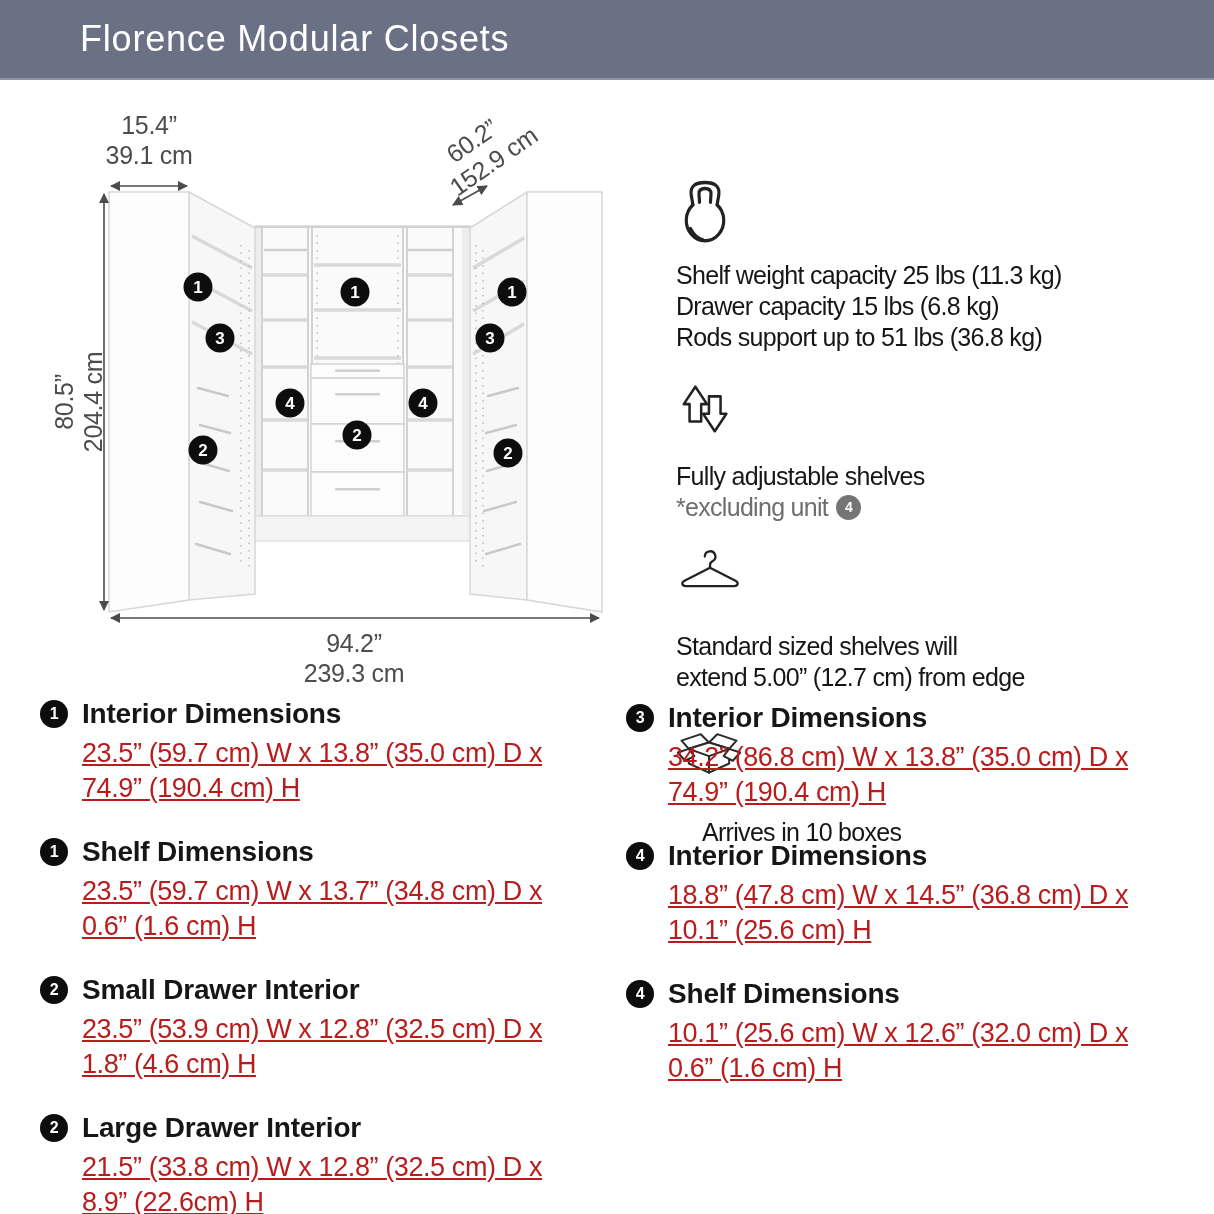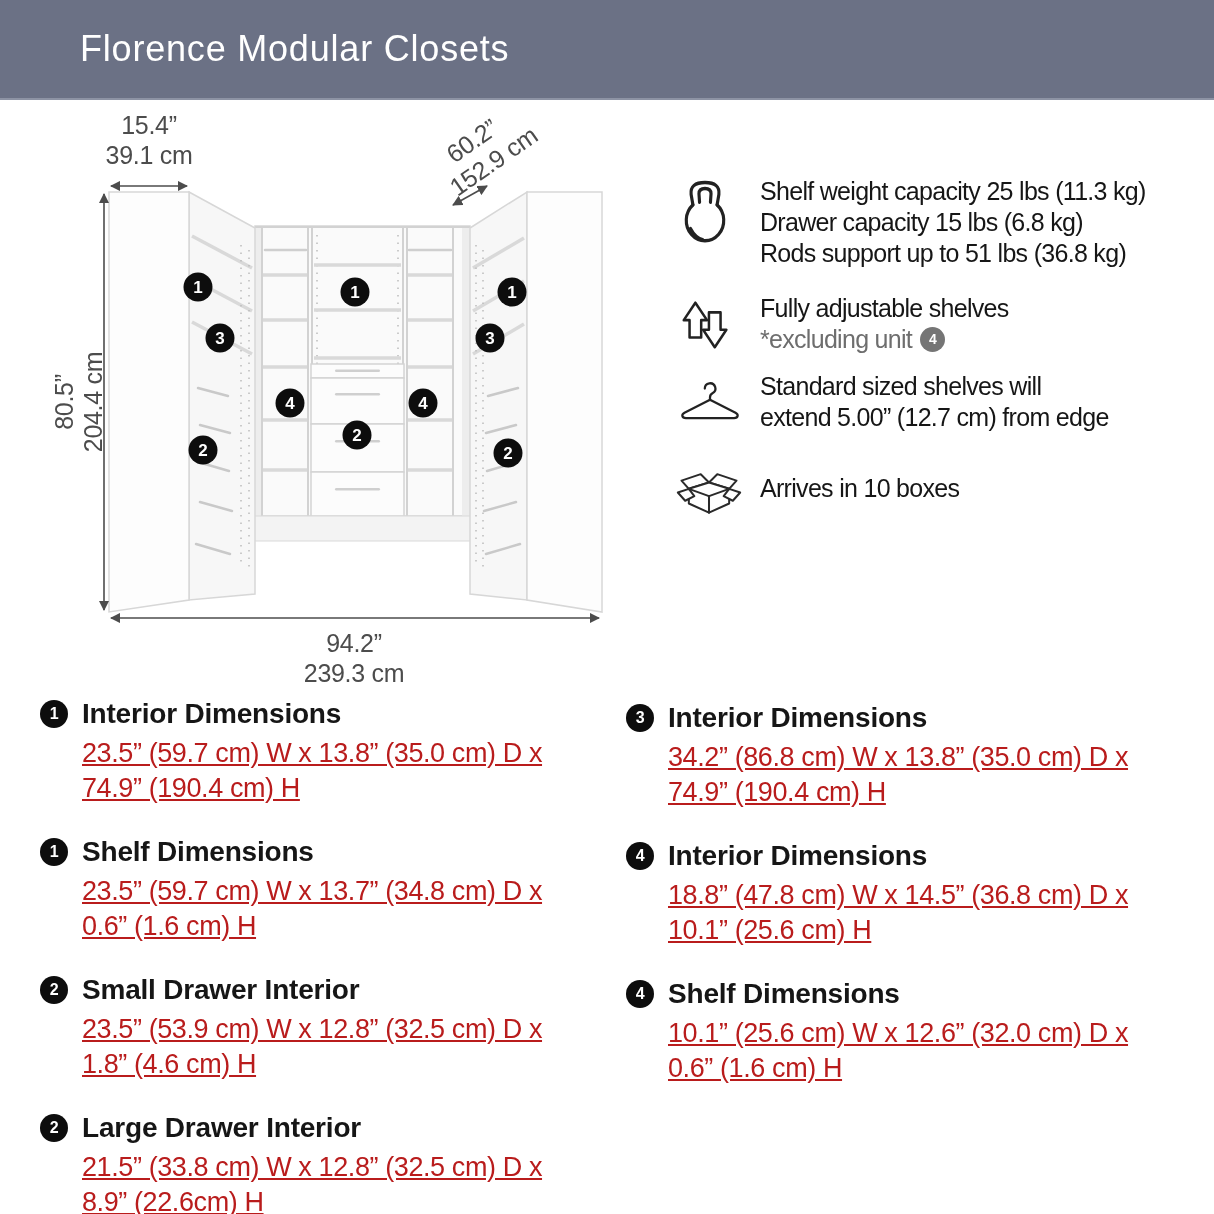--- a/index.html
+++ b/index.html
@@ -3,21 +3,21 @@
 <meta charset="utf-8">
 <style>
   html,body{margin:0;padding:0;}
   body{
     width:1214px;height:1214px;position:relative;background:#ffffff;
     font-family:"Liberation Sans",sans-serif;overflow:hidden;
     -webkit-font-smoothing:antialiased;
   }
   
   .app-header{
-    position:absolute;top:0;left:0;width:1214px;height:100px;
+    position:absolute;top:0;left:0;width:1214px;height:80px;
     background:#6B7185;border-bottom:2px solid #8d93a4;box-sizing:border-box;
     display:flex;align-items:center;
   }
   .app-header .title{
     margin-left:80px;color:#ffffff;font-size:36px;font-weight:500;letter-spacing:0.8px;
   }
   
   .diagram-wrap{position:absolute;left:40px;top:100px;width:640px;height:592px;}
   .dim{stroke:#4c4c4c;stroke-width:1.6;marker-start:url(#ah);marker-end:url(#ah);}
   .dimtxt{font-size:25px;fill:#4c4c4c;letter-spacing:-0.3px;}
@@ -30,21 +30,21 @@
   .holes{stroke:#bcbcbc;stroke-width:1.5;stroke-dasharray:1.5 6;}
   .bracket{stroke:#c9c9c9;stroke-width:2.5;stroke-linecap:round;}
   .drawer{fill:#fcfcfc;stroke:#d4d4d4;stroke-width:1.5;}
   .handle{fill:#cfcfcf;}
   .cshadow{fill:#ededed;}
   .toekick{fill:#f3f3f3;stroke:#d9d9d9;stroke-width:1.2;}
   .nb-c{fill:#0d0d0d;}
   .nb-t{fill:#ffffff;font-size:17px;font-weight:700;text-anchor:middle;}
   
   .features{position:absolute;left:676px;top:176px;width:534px;}
-  .feature-row{display:flex;align-items:flex-start;}
+  .feature-row{display:flex;align-items:flex-start;flex-direction:column;}
   .f-icon{width:84px;flex:0 0 84px;display:flex;justify-content:flex-start;}
   .f-text{font-size:25px;line-height:31px;color:#161616;letter-spacing:-0.7px;white-space:nowrap;}
   .f-sub{color:#6e6e6e;display:flex;align-items:center;gap:8px;}
   .gbadge{width:25px;height:25px;border-radius:50%;background:#757575;color:#fff;
           font-weight:700;font-size:14px;display:inline-flex;align-items:center;justify-content:center;}
   .icon-stroke{stroke:#222222;fill:none;stroke-width:2.6;stroke-linecap:round;stroke-linejoin:round;}
   .icon-stroke-f{stroke:#2a2a2a;fill:#ffffff;stroke-width:2.2;stroke-linecap:round;stroke-linejoin:round;}
   
   .spec-col{position:absolute;width:585px;}
   .spec-col.left{left:40px;top:698px;}
@@ -253,21 +253,21 @@
       <svg width="66" height="60" viewBox="0 0 72 64">
         <path class="icon-stroke-f" d="M14,34 L14,50 L36,60 L58,50 L58,34"></path>
         <path class="icon-stroke-f" d="M14,34 L2,38 L10,47 L20,42 Z"></path>
         <path class="icon-stroke-f" d="M58,34 L70,38 L62,47 L52,42 Z"></path>
         <path class="icon-stroke-f" d="M14,34 L6,25 L27,18 L36,27 Z"></path>
         <path class="icon-stroke-f" d="M58,34 L66,25 L45,18 L36,27 Z"></path>
         <path class="icon-stroke-f" d="M14,34 L36,27 L58,34 L36,42 Z"></path>
         <path class="icon-stroke-f" d="M36,42 L36,60"></path>
       </svg>
     </div>
-    <div class="f-text" style="padding-top:16px;">
+    <div class="f-text" style="padding-top:16px;margin-left:26px;">
       <div>Arrives in 10 boxes</div>
     </div>
   </div>
 
 </div>
 
 <div class="spec-col left">
 
   <div class="spec-item">
     <div class="spec-head">

